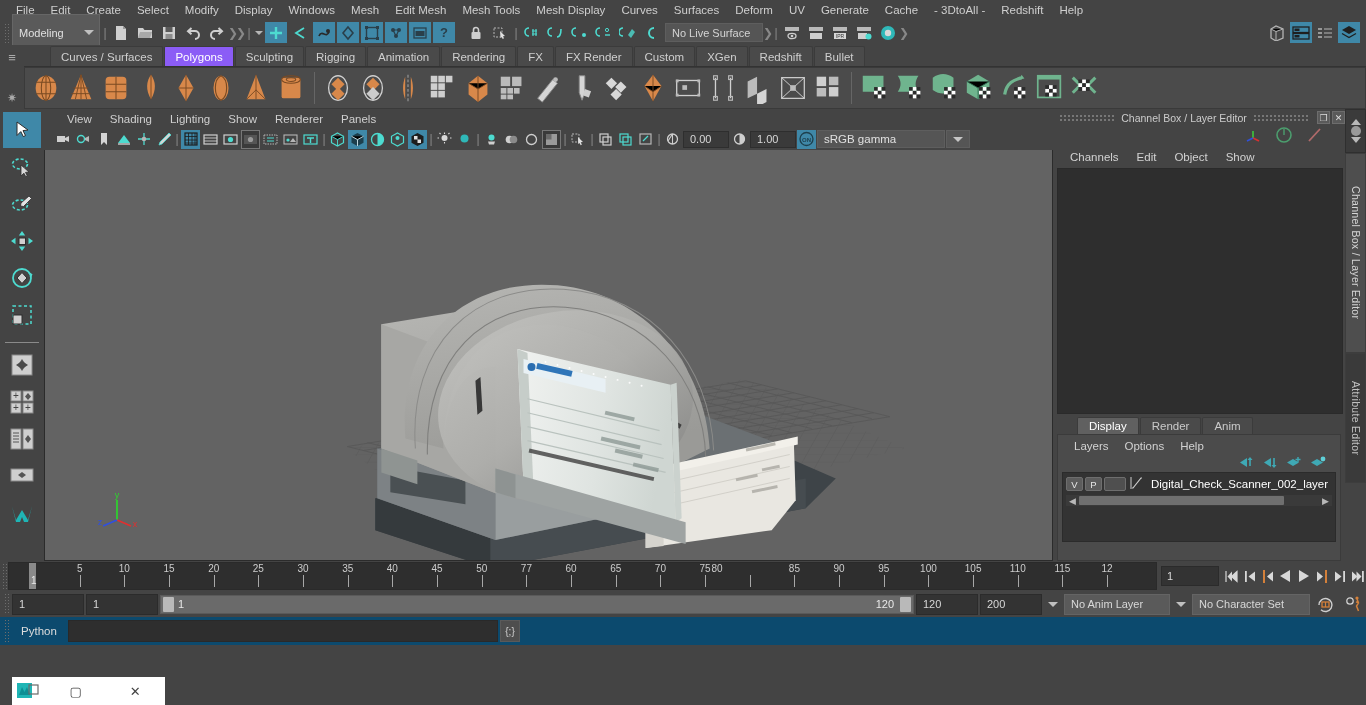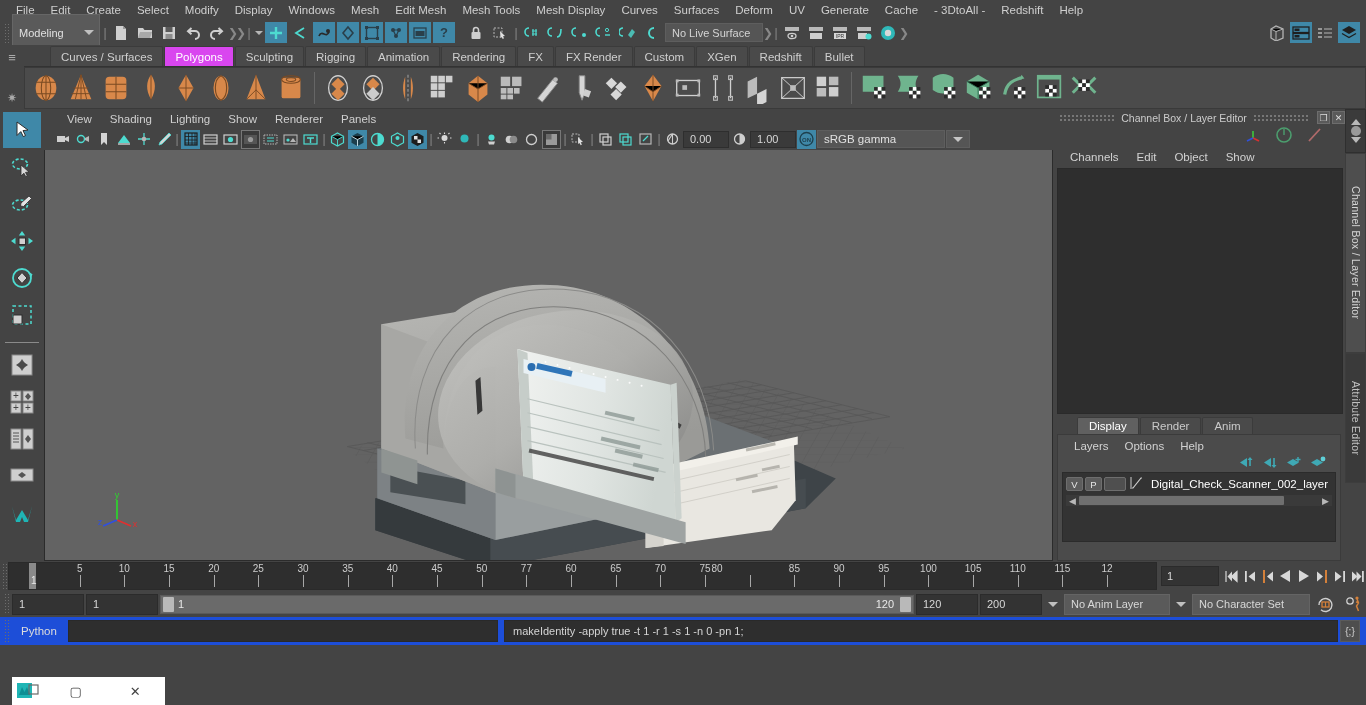--- a/index.html
+++ b/index.html
@@ -66,21 +66,21 @@
   .shelf-right { flex: 1; }
   .shelftabs {
     height: 22px; display: flex; align-items: flex-end;
     background: #444444; padding-left: 26px; border-bottom: 1px solid #333;
   }
   .stab {
     height: 20px; line-height: 20px; padding: 0 10px; font-size: 11.5px;
     color: #cfcfcf; background: #4a4a4a; border: 1px solid #3b3b3b; border-bottom: none;
     margin-right: 1px; border-radius: 2px 2px 0 0; cursor: default; white-space: nowrap;
   }
-  .stab.active { background: #d946ef; color: #ffffff; }
+  .stab.active { background: #8b5cf6; color: #ffffff; }
   .shelfrow {
     height: 42px; background: #4b4b4b; border: 1px solid #3a3a3a;
     display: flex; align-items: center; padding: 0 4px; gap: 1px; overflow: hidden;
   }
   .shelficon {
     width: 34px; height: 34px; display: flex; align-items: center; justify-content: center;
     flex: 0 0 34px; cursor: default;
   }
   .shelfsep { width: 1px; height: 32px; background: #666; margin: 0 5px; flex: 0 0 1px; }
 
@@ -228,21 +228,21 @@
   .rgrip { width: 11px; height: 15px; background: #b9b9b9; border-radius: 1px; }
   .rangebar .rl { position: absolute; left: 17px; font-size: 11px; color: #e9e9e9; }
   .rangebar .rr { position: absolute; right: 19px; font-size: 11px; color: #e9e9e9; }
   .drop {
     height: 21px; background: #5a5a5a; border: 1px solid #646464; color: #d8d8d8;
     font-size: 11px; display: flex; align-items: center; padding-left: 6px;
   }
   .dtri { width:0;height:0;border-left:5px solid transparent;border-right:5px solid transparent;border-top:5px solid #c0c0c0; margin: 0 4px; }
 
   
-  .cmdrow { height: 28px; background: #1d4ed8; display: flex; align-items: center; gap: 2px; padding-left: 4px; }
+  .cmdrow { height: 28px; background: #0c4a6e; display: flex; align-items: center; gap: 2px; padding-left: 4px; }
   .cmdlabel { width: 54px; font-size: 11.5px; color: #dcdcdc; text-align: center; }
   .cmdinput {
     width: 430px; height: 22px; background: #2e2e2e; border: 1px solid #292929;
   }
   .cmdresult {
     flex: 1; height: 22px; background: #2e2e2e; border: 1px solid #292929;
     display: flex; align-items: center; padding-left: 8px; color: #d4d4d4; font-size: 11px;
     margin-left: 4px;
   }
   .cmdscript {
@@ -1535,23 +1535,20 @@
           <path d="M13 3l1.5 4-2 3 2 5M12 6l3 .5" stroke="#d4803a" stroke-width="1.5" fill="none"></path>
           <circle cx="13" cy="2" r="1.6" fill="#d4803a"></circle>
         </svg>
     </div>
   </div>
 
   <div class="cmdrow">
     <div class="dots-h" style="height:24px;"></div>
     <div class="cmdlabel">Python</div>
     <div class="cmdinput"></div>
-    <div class="cmdresult">
-      <span>makeIdentity -apply true -t 1 -r 1 -s 1 -n 0 -pn 1;</span>
-    </div>
     <div class="cmdscript">{;}</div>
     <div style="width:4px"></div>
   </div>
 
 
   <div class="popupwin">
     <div class="pw-ico">
       <svg width="26" height="20" viewBox="0 0 26 20">
         <rect x="1" y="2" width="15" height="15" fill="#1fb5b5"></rect>
         <path d="M3 14l3-8 2.5 5L11 6l3 8z" fill="#0d8f94"></path>

